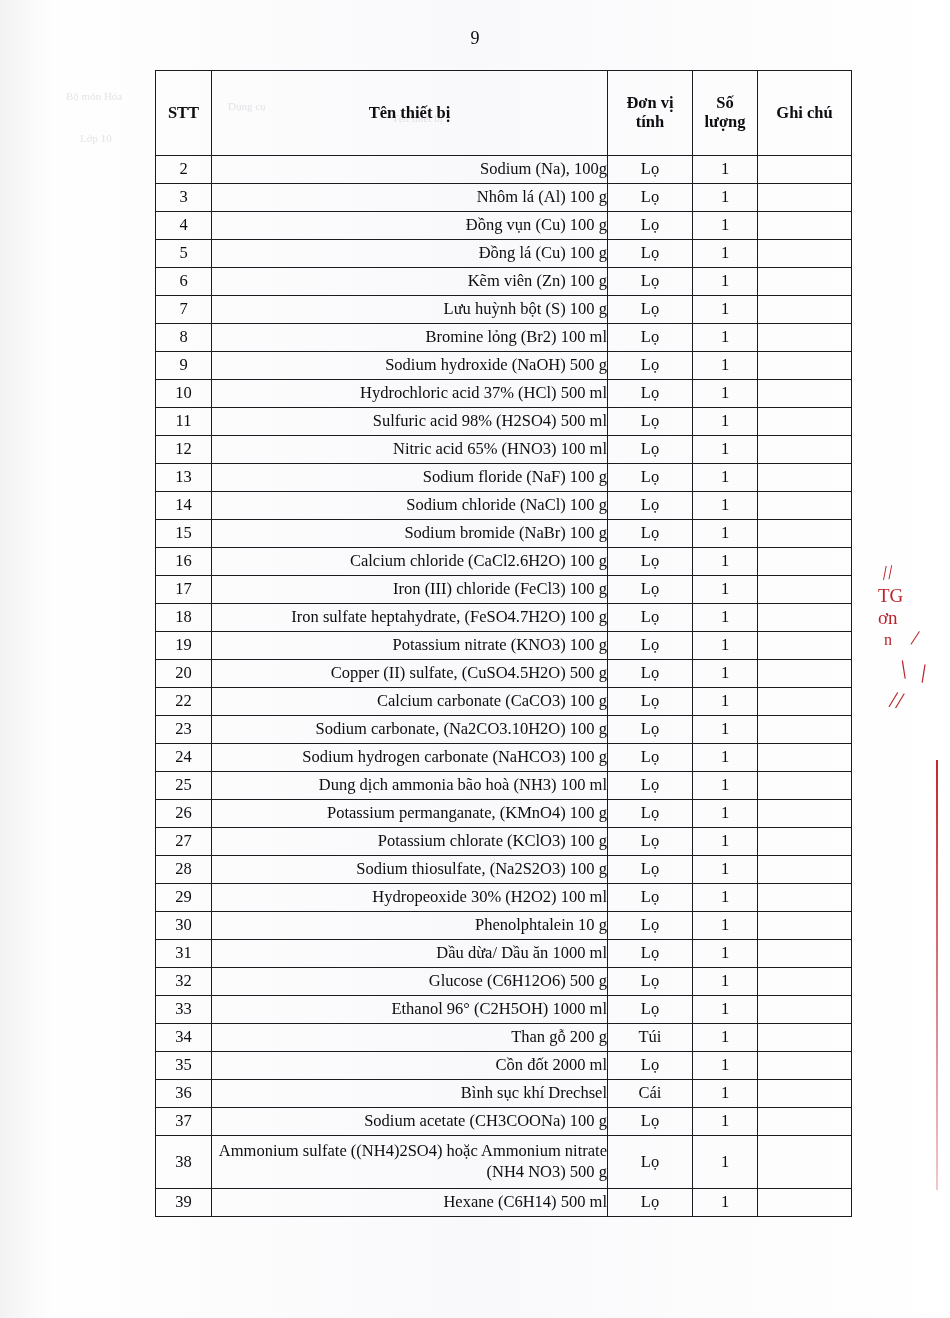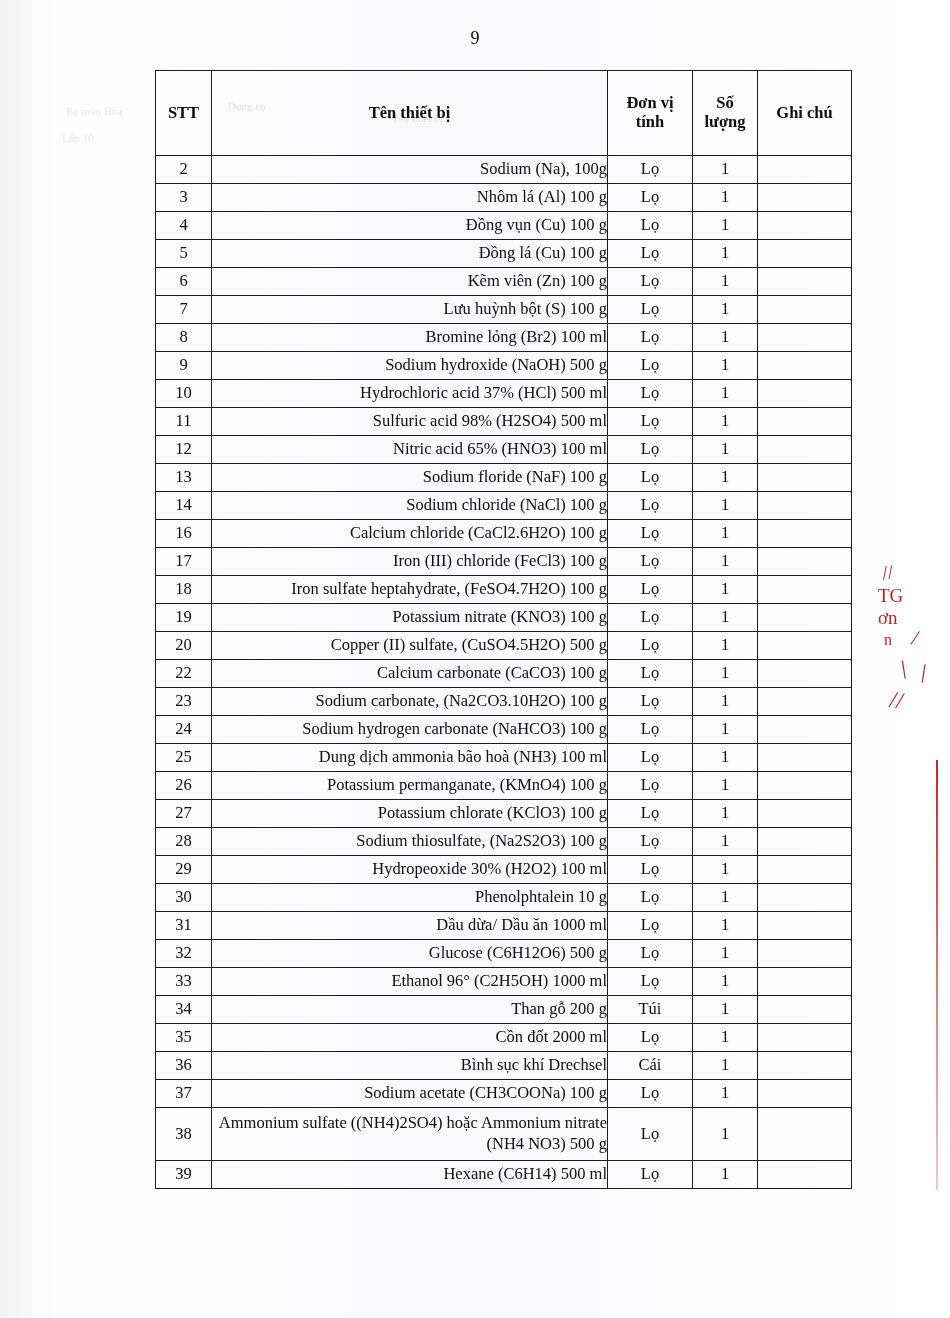--- a/index.html
+++ b/index.html
@@ -132,24 +132,24 @@
   }
 </style>
 </head>
 <body>
 
 <div class="scan-bg"></div>
 <div class="edge-shade"></div>
 
 <div class="page-number">9</div>
 
-<div class="ghost" style="left:66px; top:105px;">Bộ môn Hóa</div>
+<div class="ghost" style="left:66px; top:90px;">Bộ môn Hóa</div>
 <div class="ghost" style="left:228px; top:100px;">Dụng cụ</div>
 <div class="ghost" style="left:392px; top:112px;">Tên thiết bị</div>
-<div class="ghost" style="left:62px; top:132px;">Lớp 10</div>
+<div class="ghost" style="left:80px; top:132px;">Lớp 10</div>
 
 <div class="table-wrap">
   <table class="doc-table">
     <colgroup>
       <col class="col-stt">
       <col class="col-name">
       <col class="col-unit">
       <col class="col-qty">
       <col class="col-note">
     </colgroup>
@@ -254,20 +254,27 @@
           <td class="c-note"></td>
         </tr>
         <tr>
           <td class="c-stt">14</td>
           <td class="c-name">Sodium chloride (NaCl) 100 g</td>
           <td class="c-unit">Lọ</td>
           <td class="c-qty">1</td>
           <td class="c-note"></td>
         </tr>
         <tr>
+          <td class="c-stt">15</td>
+          <td class="c-name">Sodium bromide (NaBr) 100 g</td>
+          <td class="c-unit">Lọ</td>
+          <td class="c-qty">1</td>
+          <td class="c-note"></td>
+        </tr>
+        <tr>
           <td class="c-stt">16</td>
           <td class="c-name">Calcium chloride (CaCl2.6H2O) 100 g</td>
           <td class="c-unit">Lọ</td>
           <td class="c-qty">1</td>
           <td class="c-note"></td>
         </tr>
         <tr>
           <td class="c-stt">17</td>
           <td class="c-name">Iron (III) chloride (FeCl3) 100 g</td>
           <td class="c-unit">Lọ</td>

